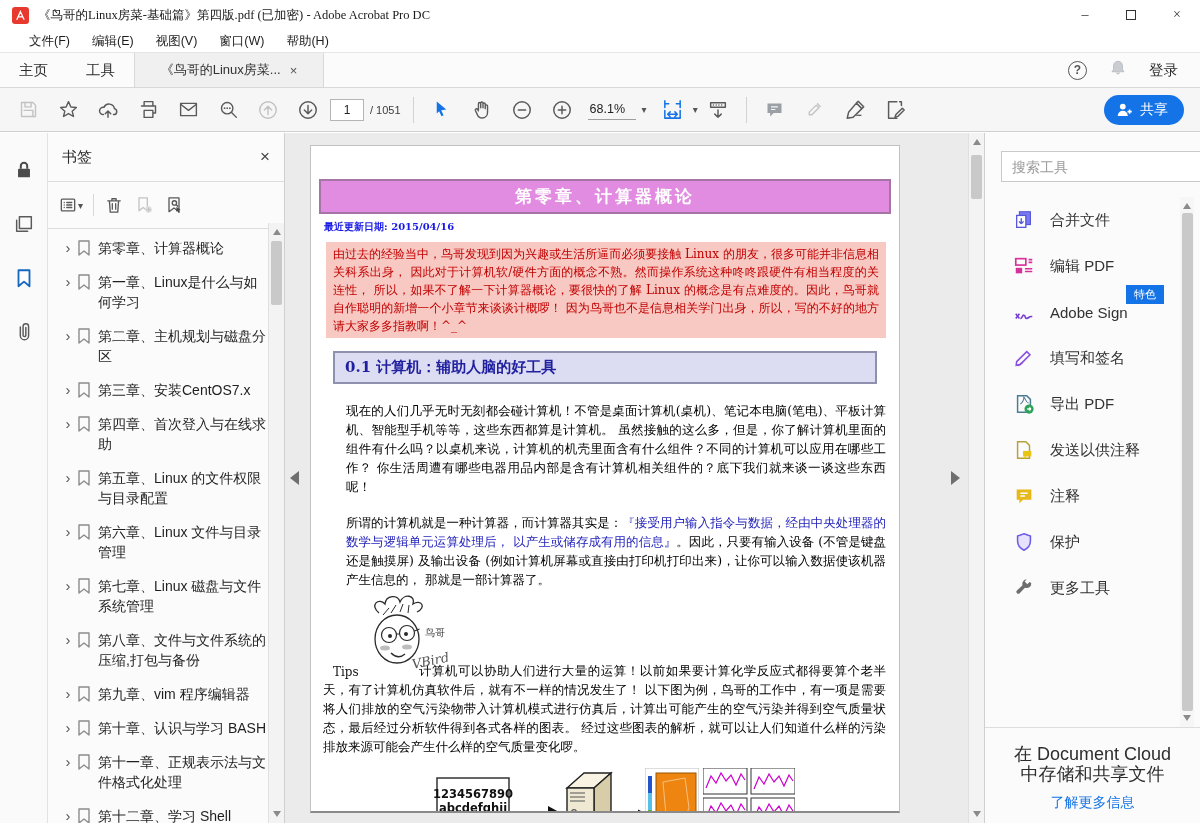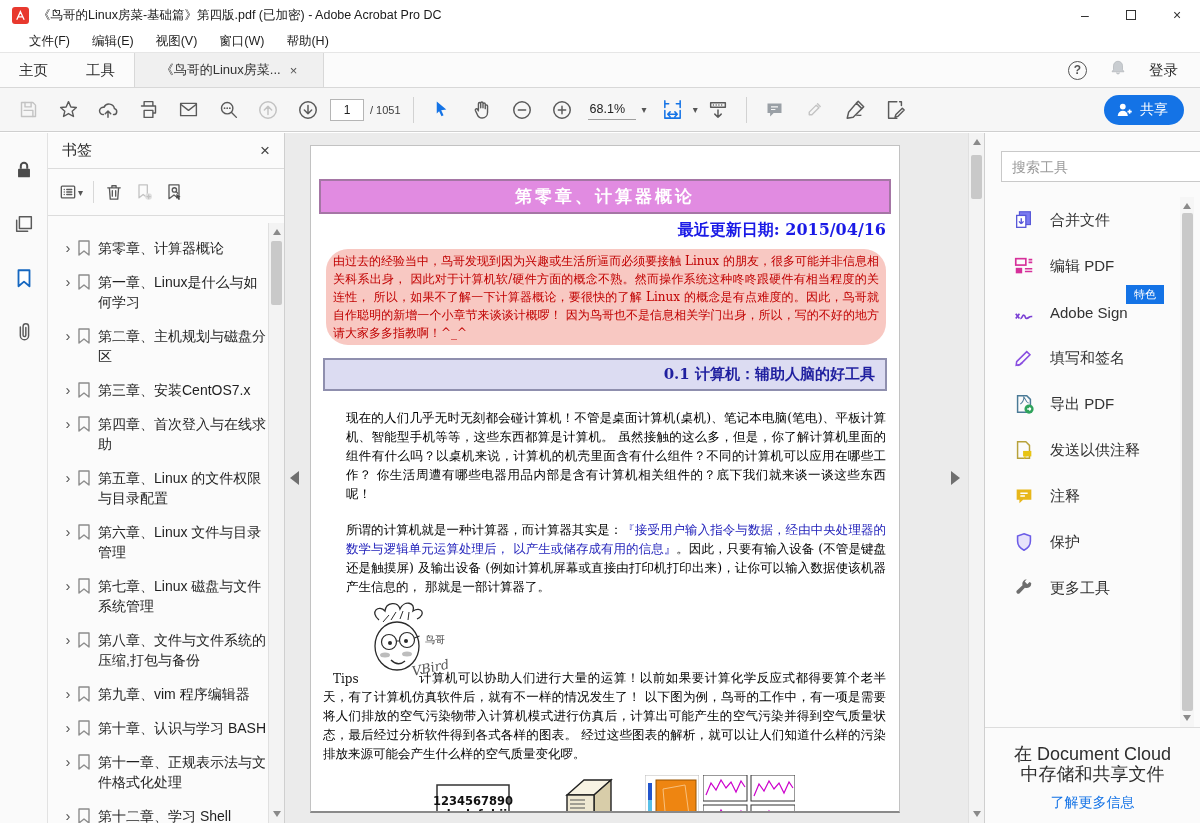--- a/index.html
+++ b/index.html
@@ -1,21 +1,21 @@
 <!DOCTYPE html>
 <html><head>
 <meta charset="utf-8">
 <style>
   * { box-sizing: border-box; margin: 0; padding: 0; }
   html,body { width:1200px; height:823px; overflow:hidden; }
   body { font-family:"Liberation Sans", sans-serif; background:#fff; }
   .window { position:relative; width:1200px; height:823px; background:#fff; }
 
   
-  .titlebar { height:30px; display:flex; align-items:center; background:#fff; padding-left:12px; }
+  .titlebar { height:30px; display:flex; align-items:center; background:#fff; padding-left:12px;font-family:Liberation Serif, serif; }
   .pdficon { width:17px; height:17px; border-radius:3px; background:#e8392e; margin-right:9px; flex:0 0 auto; display:flex; align-items:center; justify-content:center; }
   .title-text { font-size:12.5px; color:#1a1a1a; }
   .wctrls { margin-left:auto; display:flex; height:30px; }
   .wc { width:46px; display:flex; align-items:center; justify-content:center; font-size:14px; color:#333; }
   .wc-max span { display:block; width:10px; height:10px; border:1px solid #333; }
 
   
   .menubar { height:23px; display:flex; align-items:center; background:#fff; padding-left:18px; border-bottom:1px solid #e6e6e6; }
   .menubar span { font-size:12.5px; color:#1d1d1d; padding:2px 11px; }
 
@@ -43,21 +43,21 @@
   .sharebtn { margin-left:auto; height:30px; padding:0 16px 0 12px; background:#1473e6; border:none; border-radius:16px; color:#fff; font-size:14px; display:flex; align-items:center; gap:7px; margin-right:8px; }
 
   
   .main { position:absolute; top:133px; left:0; right:0; bottom:0; display:flex; }
 
   .strip { width:48px; background:#fafafa; border-right:1px solid #e2e2e2; display:flex; flex-direction:column; align-items:center; padding-top:22px; gap:24px; }
   .strip button { border:none; background:none; width:30px; height:30px; display:flex; align-items:center; justify-content:center; }
 
   
   .bmp { width:237px; background:#fbfbfb; border-right:1px solid #cfcfcf; position:relative; overflow:hidden; }
-  .bmp-head { height:36px; display:flex; align-items:center; padding:0 14px; border-bottom:1px solid #dcdcdc; }
+  .bmp-head { height:49px; display:flex; align-items:center; padding:0 14px; border-bottom:1px solid #dcdcdc; }
   .bmp-title { font-size:15px; color:#2d2d2d; }
   .bmp-close { margin-left:auto; font-size:17px; color:#444; background:none; border:none; }
   .bmp-tools { height:47px; display:flex; align-items:center; padding:0 10px; gap:10px; border-bottom:1px solid #dcdcdc; }
   .bmp-tools .tsep { width:1px; height:22px; background:#d8d8d8; }
   .bmp-tools button { border:none; background:none; display:flex; align-items:center; }
   .bmlist { position:absolute; top:90px; left:0; right:16px; bottom:0; overflow:hidden; padding-top:8px; }
   .bmrow { display:grid; grid-template-columns:16px 22px 1fr; padding:7px 2px 7px 12px; align-items:start; }
   .bmrow .chev { color:#555; font-size:15px; line-height:20px; text-align:center; }
   .bmrow .lbl { font-size:14px; color:#1f1f1f; line-height:20px; }
   .bmbk { margin-top:1px; }
@@ -68,23 +68,23 @@
   .thumb { position:absolute; left:2px; width:11px; background:#c9c9c9; border-radius:2px; }
 
   
   .doca { flex:1; background:#ebebeb; position:relative; overflow:hidden; }
   .navtri { position:absolute; top:338px; width:0; height:0; border-top:7px solid transparent; border-bottom:7px solid transparent; }
   .nav-prev { left:5px; border-right:9px solid #6f6f6f; }
   .nav-next { right:24px; border-left:9px solid #6f6f6f; }
   .page { position:absolute; left:25px; top:12px; width:590px; height:668px; background:#fff; border:1px solid #c2c2c2; border-bottom:2px solid #8a8a8a; font-family:"DejaVu Serif", serif; overflow:hidden; }
 
   .banner { margin:33px 8px 0; height:35px; background:#e18be1; border:2px solid #a576a5; color:#fff; font-weight:bold; font-size:17px; display:flex; align-items:center; justify-content:center; letter-spacing:3px; }
-  .upd { margin:6px 13px 8px; text-align:right; color:#1a1ae6; font-size:16px; font-weight:bold; }
-  .intro { margin:3px 13px 0 15px; background:#f8c8c2; color:#c00000; font-size:12px; line-height:18px; padding:3px 7px; text-align:justify;border-radius:22px; }
-  .sechead { margin:13px 12px 0; background:#dcdcf2; border:2px solid #8f8fae; color:#1f1f9f; font-weight:bold; font-size:15px; padding:5px 10px;text-align:right; }
+  .upd { margin:6px 13px 8px; text-align:left; color:#1a1ae6; font-size:10px; font-weight:bold; }
+  .intro { margin:3px 13px 0 15px; background:#f8c8c2; color:#c00000; font-size:12px; line-height:18px; padding:3px 7px; text-align:justify; }
+  .sechead { margin:13px 22px 0; background:#dcdcf2; border:2px solid #8f8fae; color:#1f1f9f; font-weight:bold; font-size:15px; padding:5px 10px; }
   .para { margin:17px 13px 0 35px; font-size:12.5px; line-height:19px; color:#000; text-align:justify; }
   .blue { color:#2323bb; }
   .tips { position:relative; margin:12px 13px 0 12px; font-size:12.5px; line-height:19px; color:#000; text-align:justify; }
   .tips .txt { padding-top:60px; text-indent:96px; }
   .tipslbl { position:absolute; left:10px; top:62px; font-size:12px; color:#111; }
   .bird { position:absolute; left:22px; top:-8px; }
   .diagram { position:relative; margin-top:10px; height:120px; font-family:"DejaVu Serif", serif; }
 
   
   .tp { width:216px; background:#fbfbfb; border-left:1px solid #cfcfcf; position:relative; overflow:hidden; }

